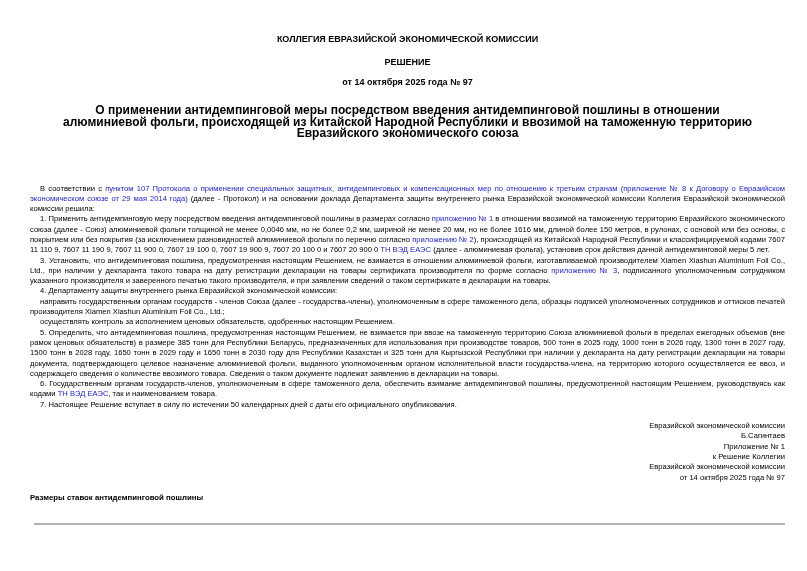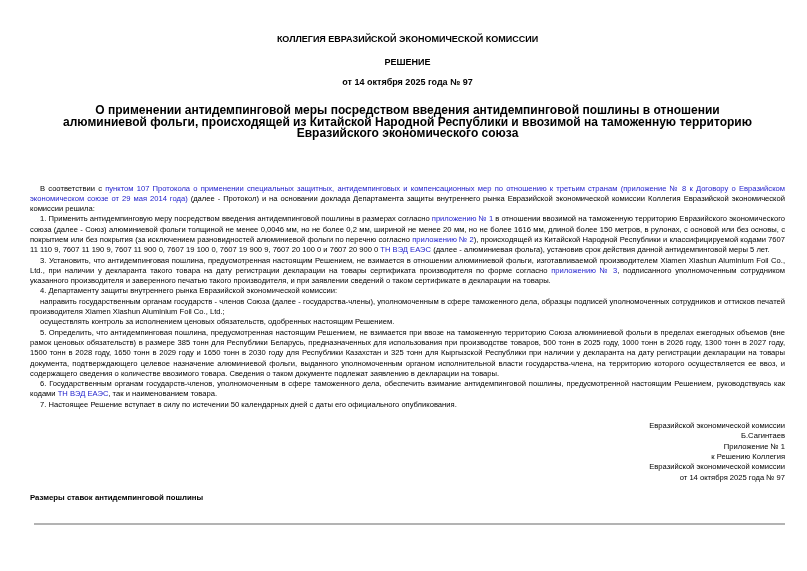--- a/index.html
+++ b/index.html
@@ -47,21 +47,21 @@
 
     <p class="para"><span>6. Государственным органам государств-членов, уполномоченным в сфере таможенного дела, обеспечить взимание антидемпинговой пошлины, предусмотренной настоящим Решением, руководствуясь как кодами </span><a class="link">ТН ВЭД ЕАЭС</a><span>, так и наименованием товара.</span></p>
 
     <p class="para">7. Настоящее Решение вступает в силу по истечении 50 календарных дней с даты его официального опубликования.</p>
   </div>
 
   <div class="sig-block">
     <div>Евразийской экономической комиссии</div>
     <div>Б.Сагинтаев</div>
     <div>Приложение № 1</div>
-    <div>к Решению Коллегия</div>
+    <div>к Решение Коллегии</div>
     <div>Евразийской экономической комиссии</div>
     <div>от 14 октября 2025 года № 97</div>
   </div>
 
   <div class="appendix-title">Размеры ставок антидемпинговой пошлины</div>
 
   <div class="divider"></div>
 
 </div>
 

